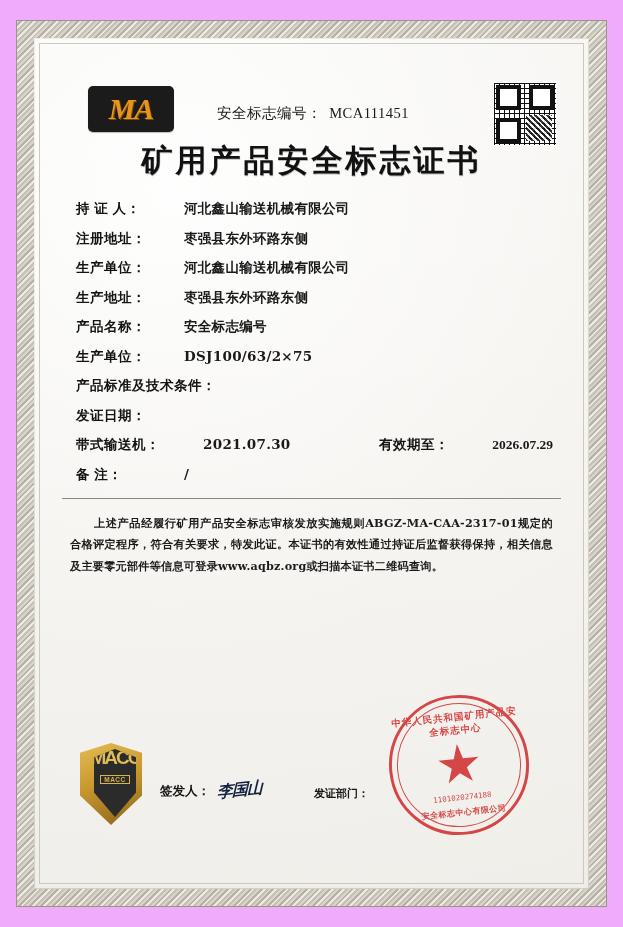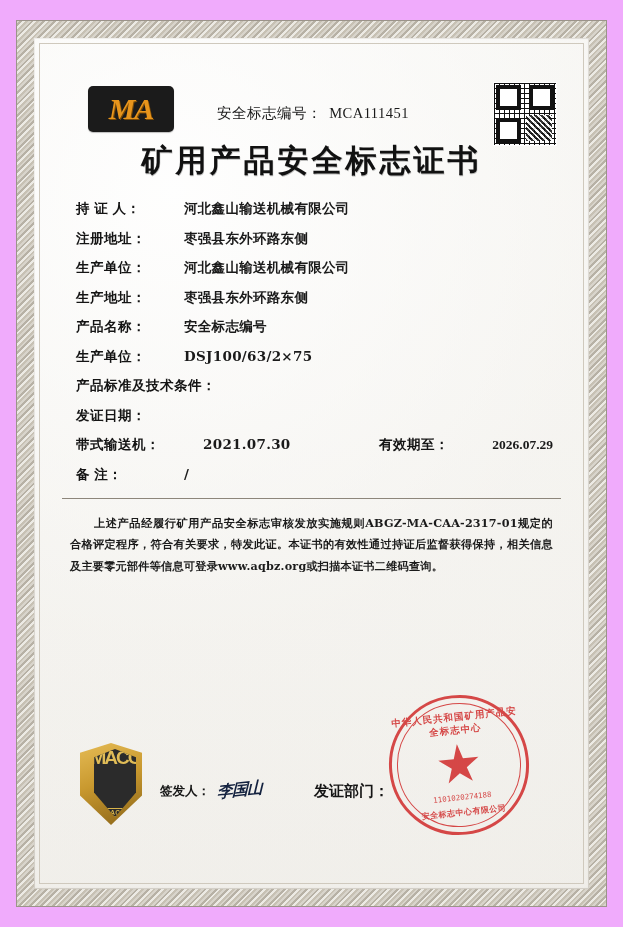--- a/index.html
+++ b/index.html
@@ -244,21 +244,21 @@
   }
   .macc-inner {
     position: absolute;
     left: 6px; top: 6px; right: 6px; bottom: 8px;
     background: #2b2b2b;
     clip-path: polygon(50% 0%, 100% 12%, 100% 64%, 50% 100%, 0% 64%, 0% 12%);
     color: #d9b44a;
     display: flex;
     flex-direction: column;
     align-items: center;
-    justify-content: space-between;
+    justify-content: flex-start;
     font-family: "Liberation Sans", sans-serif;
     font-size: 7px;
     font-weight: bold;
     letter-spacing: 0.5px;
     margin-left: 8px;
   }
   .macc-mark {
     font-size: 19px;
     line-height: 18px;
     letter-spacing: -2px;
@@ -290,21 +290,21 @@
     color: #13213f;
     transform: rotate(-6deg) skewX(-6deg);
     letter-spacing: -1px;
   }
   .dept-line {
     position: absolute;
     left: 262px;
     bottom: 62px;
     font-family: "Liberation Sans", "DejaVu Sans", sans-serif;
     font-weight: bold;
-    font-size: 15px;
+    font-size: 11px;
     color: #151515;
   }
 
   
   .seal {
     position: absolute;
     right: 42px;
     bottom: 28px;
     width: 134px;
     height: 134px;

